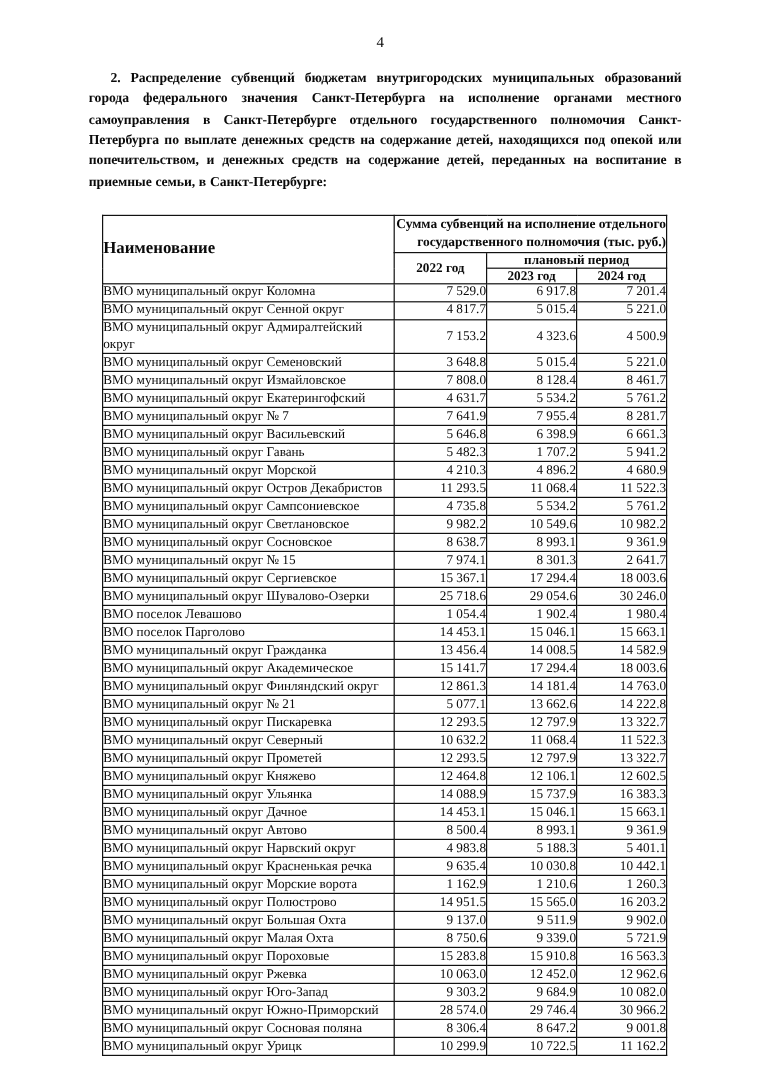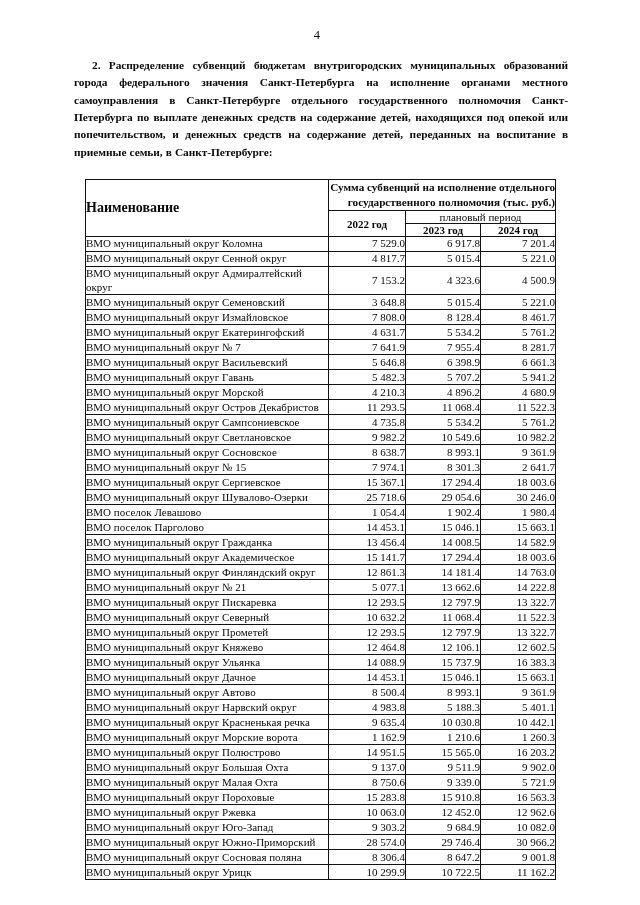--- a/index.html
+++ b/index.html
@@ -67,21 +67,21 @@
     line-height: 1.35;
     padding: 3px 6px 2px 6px;
   }
   th.hyear {
     font-weight: 700;
     text-align: center;
     font-size: 11px;
     padding: 3px 2px;
   }
   th.hplan {
-    font-weight: 400;
+    font-weight: 700;
     text-align: center;
     font-size: 11px;
     padding: 1px 2px;
   }
   td.name {
     text-align: left;
     padding: 1px 2px 1px 5px;
     font-size: 11px;
     line-height: 1.24;
     height: 14px;
@@ -175,21 +175,21 @@
           </tr>
           <tr>
             <td class="name">ВМО муниципальный округ Васильевский</td>
             <td class="num">5 646.8</td>
             <td class="num">6 398.9</td>
             <td class="num">6 661.3</td>
           </tr>
           <tr>
             <td class="name">ВМО муниципальный округ Гавань</td>
             <td class="num">5 482.3</td>
-            <td class="num">5 707.2</td>
+            <td class="num">1 707.2</td>
             <td class="num">5 941.2</td>
           </tr>
           <tr>
             <td class="name">ВМО муниципальный округ Морской</td>
             <td class="num">4 210.3</td>
             <td class="num">4 896.2</td>
             <td class="num">4 680.9</td>
           </tr>
           <tr>
             <td class="name">ВМО муниципальный округ Остров Декабристов</td>

